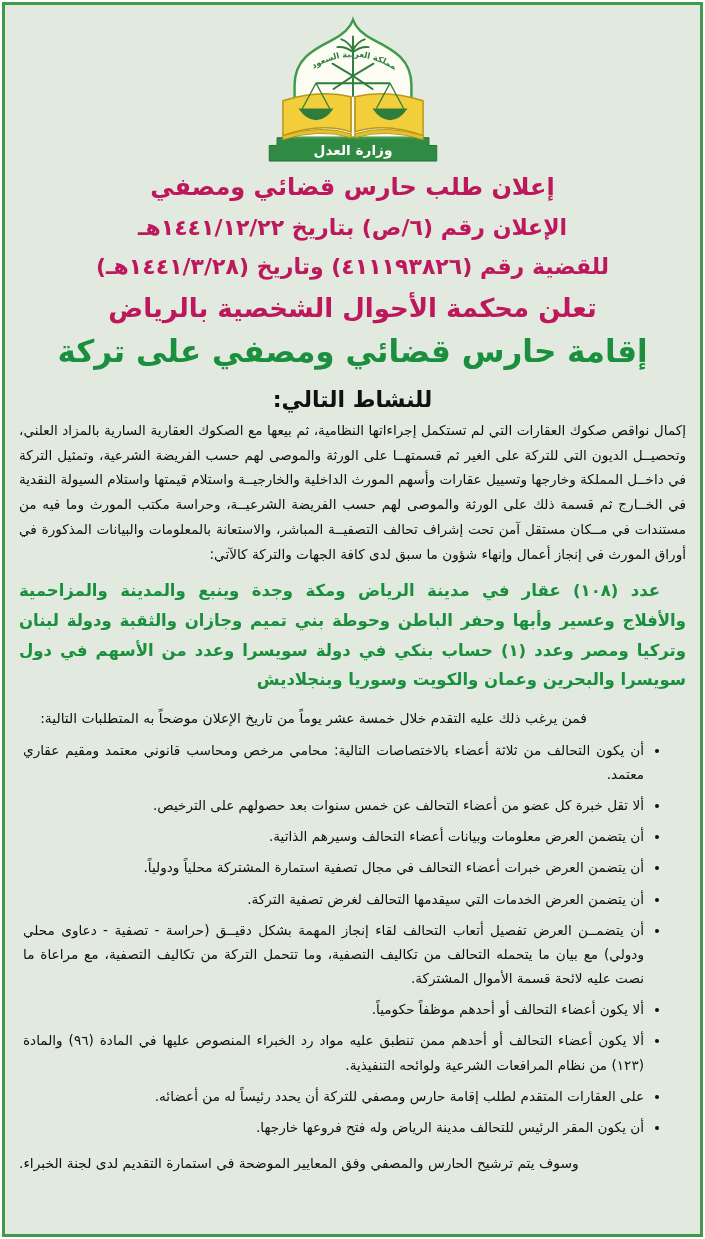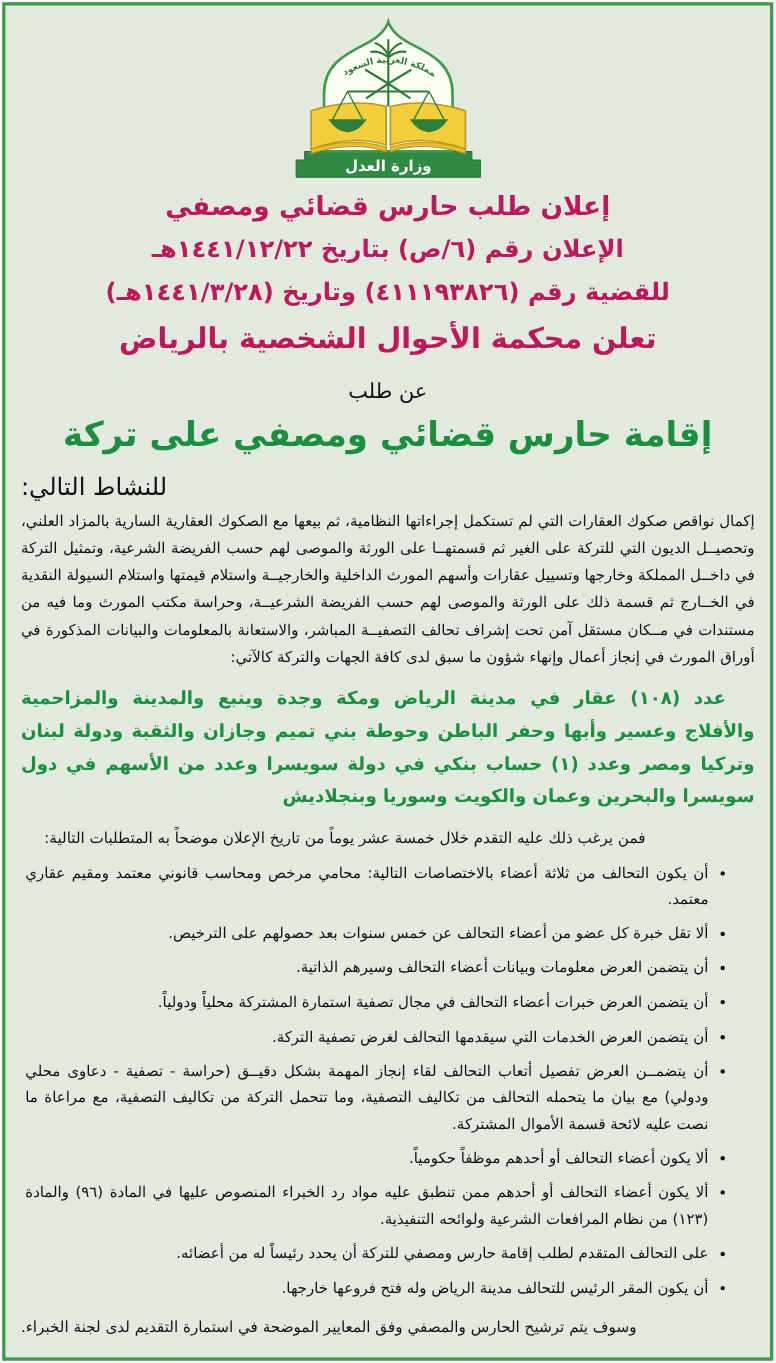--- a/index.html
+++ b/index.html
@@ -25,21 +25,21 @@
   .t1{font-size:24px;margin:6px 0 2px 0;}
   .t2{font-size:22px;margin:14px 0 2px 0;}
   .t3{font-size:22px;margin:14px 0 2px 0;}
   .t4{font-size:26px;margin:14px 0 0 0;}
   .about{text-align:center;font-size:19px;color:#101010;margin:22px 0 2px 0;}
   .green-title{
     text-align:center;font-size:31px;font-weight:bold;
     color:#1a8f3e;margin:10px 0 4px 0;
   }
   .section-heading{
-    text-align:left;font-size:22px;font-weight:normal;
+    text-align:center;font-size:22px;font-weight:bold;
     color:#101010;margin:18px 0 6px 0;
   }
   .body-par{
     margin:4px 0 0 0;
     font-size:13.6px;line-height:1.82;color:#101010;
     text-align:justify;text-align-last:right;
   }
   .green-par{
     margin:10px 0 0 0;
     font-size:16.5px;line-height:1.8;font-weight:bold;color:#1a8f3e;
@@ -120,41 +120,40 @@
       </svg>
     </div>
 
     <div class="title-block">
       <div class="t-line t1">إعلان طلب حارس قضائي ومصفي</div>
       <div class="t-line t2">الإعلان رقم (٦/ص) بتاريخ ١٤٤١/١٢/٢٢هـ</div>
       <div class="t-line t3">للقضية رقم (٤١١١٩٣٨٢٦) وتاريخ (١٤٤١/٣/٢٨هـ)</div>
       <div class="t-line t4">تعلن محكمة الأحوال الشخصية بالرياض</div>
     </div>
 
-    <div class="about">عن طلب</div>
 
     <div class="green-title">إقامة حارس قضائي ومصفي على تركة</div>
 
     <div class="section-heading">للنشاط التالي:</div>
 
     <p class="body-par">إكمال نواقص صكوك العقارات التي لم تستكمل إجراءاتها النظامية، ثم بيعها مع الصكوك العقارية السارية بالمزاد العلني، وتحصيــل الديون التي للتركة على الغير ثم قسمتهــا على الورثة والموصى لهم حسب الفريضة الشرعية، وتمثيل التركة في داخــل المملكة وخارجها وتسييل عقارات وأسهم المورث الداخلية والخارجيــة واستلام قيمتها واستلام السيولة النقدية في الخــارج ثم قسمة ذلك على الورثة والموصى لهم حسب الفريضة الشرعيــة، وحراسة مكتب المورث وما فيه من مستندات في مــكان مستقل آمن تحت إشراف تحالف التصفيــة المباشر، والاستعانة بالمعلومات والبيانات المذكورة في أوراق المورث في إنجاز أعمال وإنهاء شؤون ما سبق لدى كافة الجهات والتركة كالآتي:</p>
 
     <p class="green-par">عدد (١٠٨) عقار في مدينة الرياض ومكة وجدة وينبع والمدينة والمزاحمية والأفلاج وعسير وأبها وحفر الباطن وحوطة بني تميم وجازان والثقبة ودولة لبنان وتركيا ومصر وعدد (١) حساب بنكي في دولة سويسرا وعدد من الأسهم في دول سويسرا والبحرين وعمان والكويت وسوريا وبنجلاديش</p>
 
     <p class="intro-line">فمن يرغب ذلك عليه التقدم خلال خمسة عشر يوماً من تاريخ الإعلان موضحاً به المتطلبات التالية:</p>
 
     <ul class="req-list">
       <li>أن يكون التحالف من ثلاثة أعضاء بالاختصاصات التالية: محامي مرخص ومحاسب قانوني معتمد ومقيم عقاري معتمد.</li>
       <li>ألا تقل خبرة كل عضو من أعضاء التحالف عن خمس سنوات بعد حصولهم على الترخيص.</li>
       <li>أن يتضمن العرض معلومات وبيانات أعضاء التحالف وسيرهم الذاتية.</li>
       <li>أن يتضمن العرض خبرات أعضاء التحالف في مجال تصفية استمارة المشتركة محلياً ودولياً.</li>
       <li>أن يتضمن العرض الخدمات التي سيقدمها التحالف لغرض تصفية التركة.</li>
       <li>أن يتضمــن العرض تفصيل أتعاب التحالف لقاء إنجاز المهمة بشكل دقيــق (حراسة - تصفية - دعاوى محلي ودولي) مع بيان ما يتحمله التحالف من تكاليف التصفية، وما تتحمل التركة من تكاليف التصفية، مع مراعاة ما نصت عليه لائحة قسمة الأموال المشتركة.</li>
       <li>ألا يكون أعضاء التحالف أو أحدهم موظفاً حكومياً.</li>
       <li>ألا يكون أعضاء التحالف أو أحدهم ممن تنطبق عليه مواد رد الخبراء المنصوص عليها في المادة (٩٦) والمادة (١٢٣) من نظام المرافعات الشرعية ولوائحه التنفيذية.</li>
-      <li>على التحالف المتقدم لطلب إقامة حارس ومصفي للتركة أن يحدد رئيساً له من أعضائه.</li>
+      <li>على العقارات المتقدم لطلب إقامة حارس ومصفي للتركة أن يحدد رئيساً له من أعضائه.</li>
       <li>أن يكون المقر الرئيس للتحالف مدينة الرياض وله فتح فروعها خارجها.</li>
     </ul>
 
     <p class="footer-note">وسوف يتم ترشيح الحارس والمصفي وفق المعايير الموضحة في استمارة التقديم لدى لجنة الخبراء.</p>
 
   </div>
 </div>
 
 </body></html>

